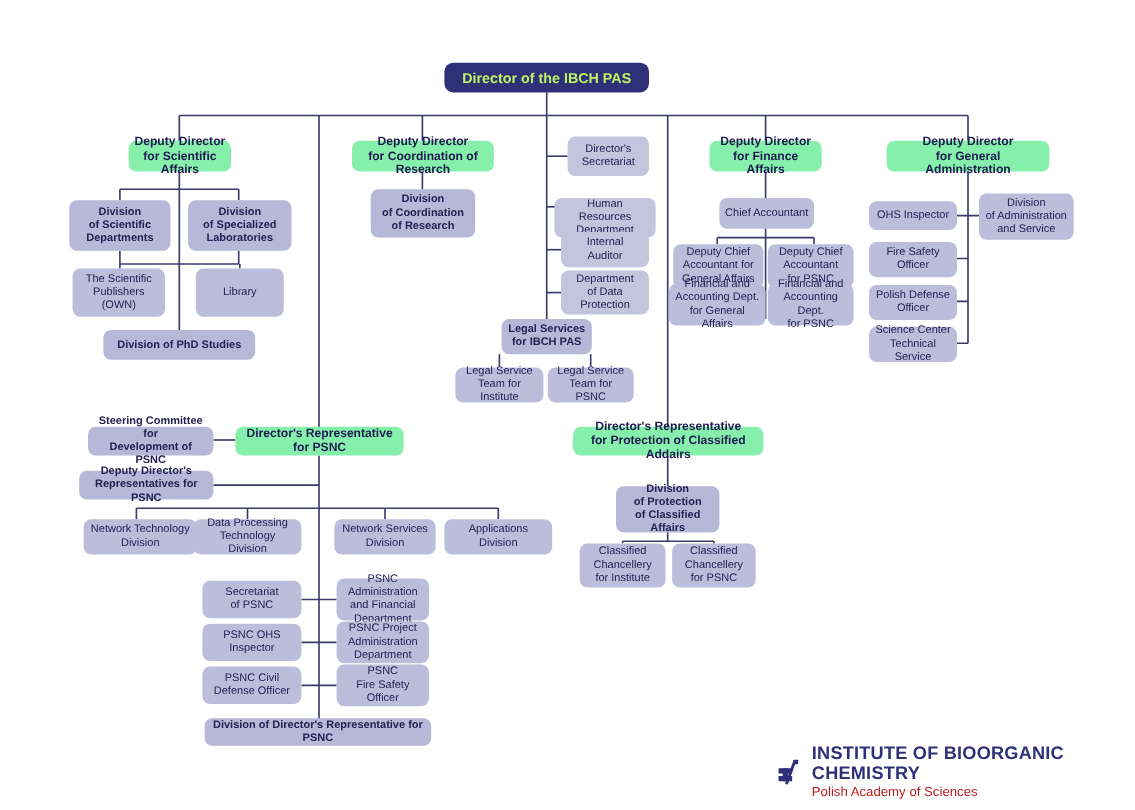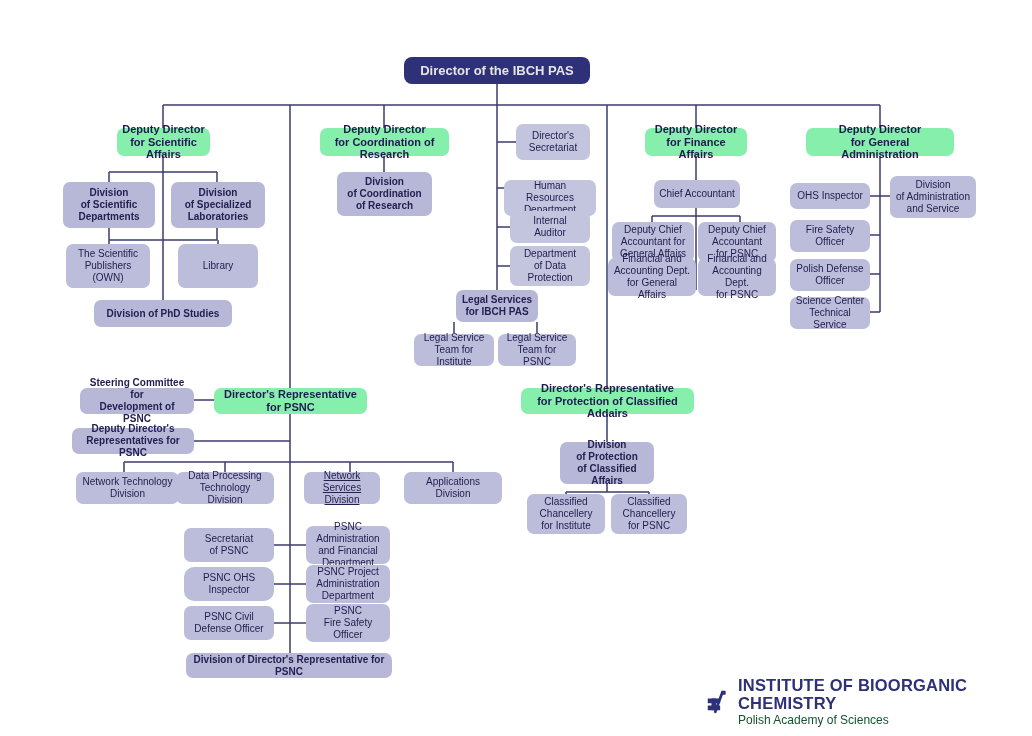--- a/index.html
+++ b/index.html
@@ -12,34 +12,34 @@
   #chart{position:absolute;left:0;top:0;width:1032px;height:736px;}
   svg#wires{position:absolute;left:0;top:0;width:1032px;height:736px;pointer-events:none;}
   .node{
     position:absolute;box-sizing:border-box;
     display:flex;align-items:center;justify-content:center;
     text-align:center;border-radius:7px;
     color:#242052;line-height:1.18;
     padding:3px 5px;z-index:5;
   }
   
-  .t0{background:#2e3178;color:#e5e5e5;font-weight:bold;font-size:13px;border-radius:8px;}
+  .t0{background:#2e3178;color:#bef264;font-weight:bold;font-size:13px;border-radius:8px;}
   
   .t1{background:#86efac;color:#1d1b४f;color:#1d1b4f;font-weight:bold;font-size:11px;}
   
   .t2{background:#b7b8d8;font-weight:bold;font-size:10px;}
   
   .t3{background:#c3c4de;font-weight:normal;font-size:10px;}
   
   .t2b{background:#bcbdda;font-weight:normal;font-size:10px;}
 
   .logo{position:absolute;z-index:6;display:flex;align-items:center;}
   .logo-mark{width:26px;height:30px;margin-right:9px;}
   .logo-text-main{font-size:16.5px;font-weight:bold;color:#2e3178;letter-spacing:.2px;line-height:1.1;}
-  .logo-text-sub{font-size:12px;color:#14532d;line-height:1.3;margin-top:1px;}
+  .logo-text-sub{font-size:12px;color:#b91c1c;line-height:1.3;margin-top:1px;}
 </style>
 </head>
 <body>
 
 <div id="chart">
 
   <svg id="wires" viewBox="0 0 1032 736" xmlns="http://www.w3.org/2000/svg">
     <g fill="none" stroke="#3b3b6b" stroke-width="1.5">
 
       <path d="M497,84 L497,105"></path>
@@ -185,28 +185,28 @@
 for PSNC</div>
   <div class="node t2" style="left:80px;top:388px;width:114px;height:26px;white-space:pre-line;">Steering Committee for
 Development of PSNC</div>
   <div class="node t2" style="left:72px;top:428px;width:122px;height:26px;white-space:pre-line;">Deputy Director's
 Representatives for PSNC</div>
 
   <div class="node t2b" style="left:76px;top:472px;width:103px;height:32px;white-space:pre-line;">Network Technology
 Division</div>
   <div class="node t2b" style="left:176px;top:472px;width:98px;height:32px;white-space:pre-line;">Data Processing
 Technology Division</div>
-  <div class="node t2b" style="left:304px;top:472px;width:76px;height:32px;white-space:pre-line;text-decoration:underline;">Network Services
+  <div class="node t2b" style="left:304px;top:472px;width:92px;height:32px;white-space:pre-line;">Network Services
 Division</div>
   <div class="node t2b" style="left:404px;top:472px;width:98px;height:32px;white-space:pre-line;">Applications
 Division</div>
 
   <div class="node t2b" style="left:184px;top:528px;width:90px;height:34px;white-space:pre-line;">Secretariat
 of PSNC</div>
-  <div class="node t2b" style="left:184px;top:567px;width:90px;height:34px;white-space:pre-line;border-radius:10px;">PSNC OHS
+  <div class="node t2b" style="left:184px;top:567px;width:90px;height:34px;white-space:pre-line;">PSNC OHS
 Inspector</div>
   <div class="node t2b" style="left:184px;top:606px;width:90px;height:34px;white-space:pre-line;">PSNC Civil
 Defense Officer</div>
 
   <div class="node t2b" style="left:306px;top:526px;width:84px;height:38px;white-space:pre-line;">PSNC Administration
 and Financial
 Department</div>
   <div class="node t2b" style="left:306px;top:565px;width:84px;height:38px;white-space:pre-line;">PSNC Project
 Administration
 Department</div>

